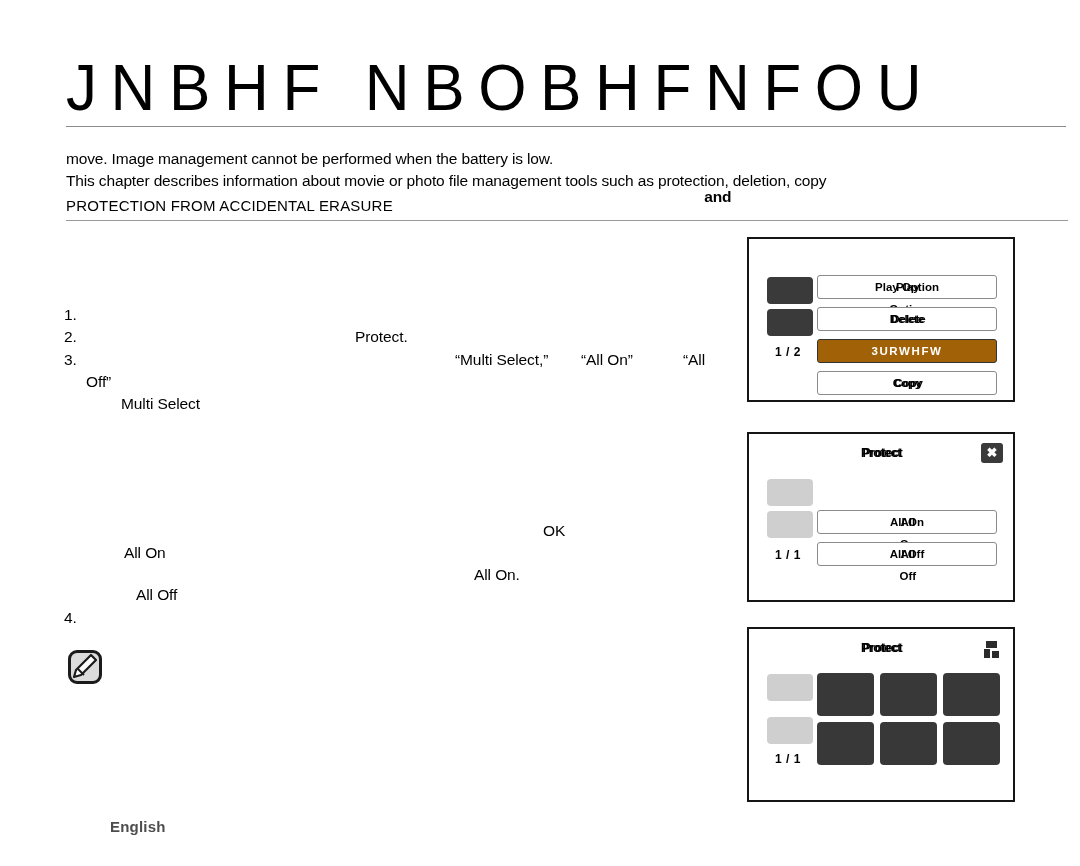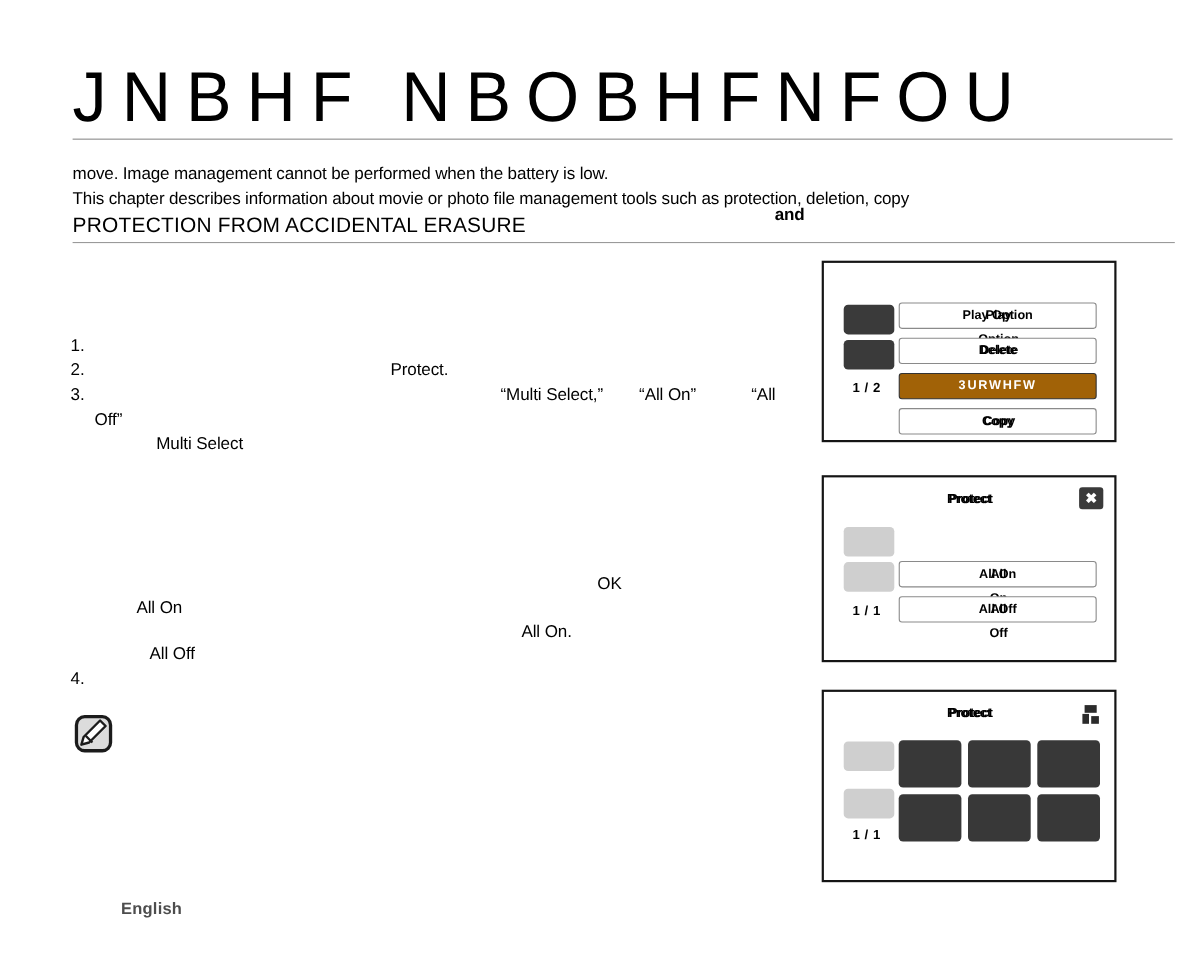--- a/index.html
+++ b/index.html
@@ -73,21 +73,21 @@
   .overlap-host {
     position: relative;
     display: inline-block;
   }
 
   
   .section-heading {
     position: absolute;
     left: 66px;
     top: 193px;
-    font-size: 19px;
+    font-size: 15px;
     line-height: 26px;
     letter-spacing: 0.2px;
     font-weight: 400;
     white-space: nowrap;
   }
   .section-rule {
     position: absolute;
     left: 66px;
     top: 220px;
     width: 1002px;
@@ -292,21 +292,21 @@
     <div class="num" style="left:64px; top:305px;">1.</div>
 
     <div class="num" style="left:64px; top:327px;">2.</div>
     <div class="txt" style="left:355px; top:327px;">Protect.</div>
 
     <div class="num" style="left:64px; top:350px;">3.</div>
     <div class="txt" style="left:455px; top:350px;">“Multi Select,”</div>
     <div class="txt" style="left:581px; top:350px;">“All On”</div>
     <div class="txt" style="left:683px; top:350px;">“All</div>
     <div class="txt" style="left:86px; top:372px;">Off”</div>
-    <div class="txt" style="left:142px; top:394px;">Multi Select</div>
+    <div class="txt" style="left:121px; top:394px;">Multi Select</div>
 
     <div class="txt" style="left:543px; top:521px;">OK</div>
     <div class="txt" style="left:124px; top:543px;">All On</div>
     <div class="txt" style="left:474px; top:565px;">All On.</div>
     <div class="txt" style="left:136px; top:585px;">All Off</div>
 
     <div class="num" style="left:64px; top:608px;">4.</div>
   </div>
 
   <div class="note-icon">

